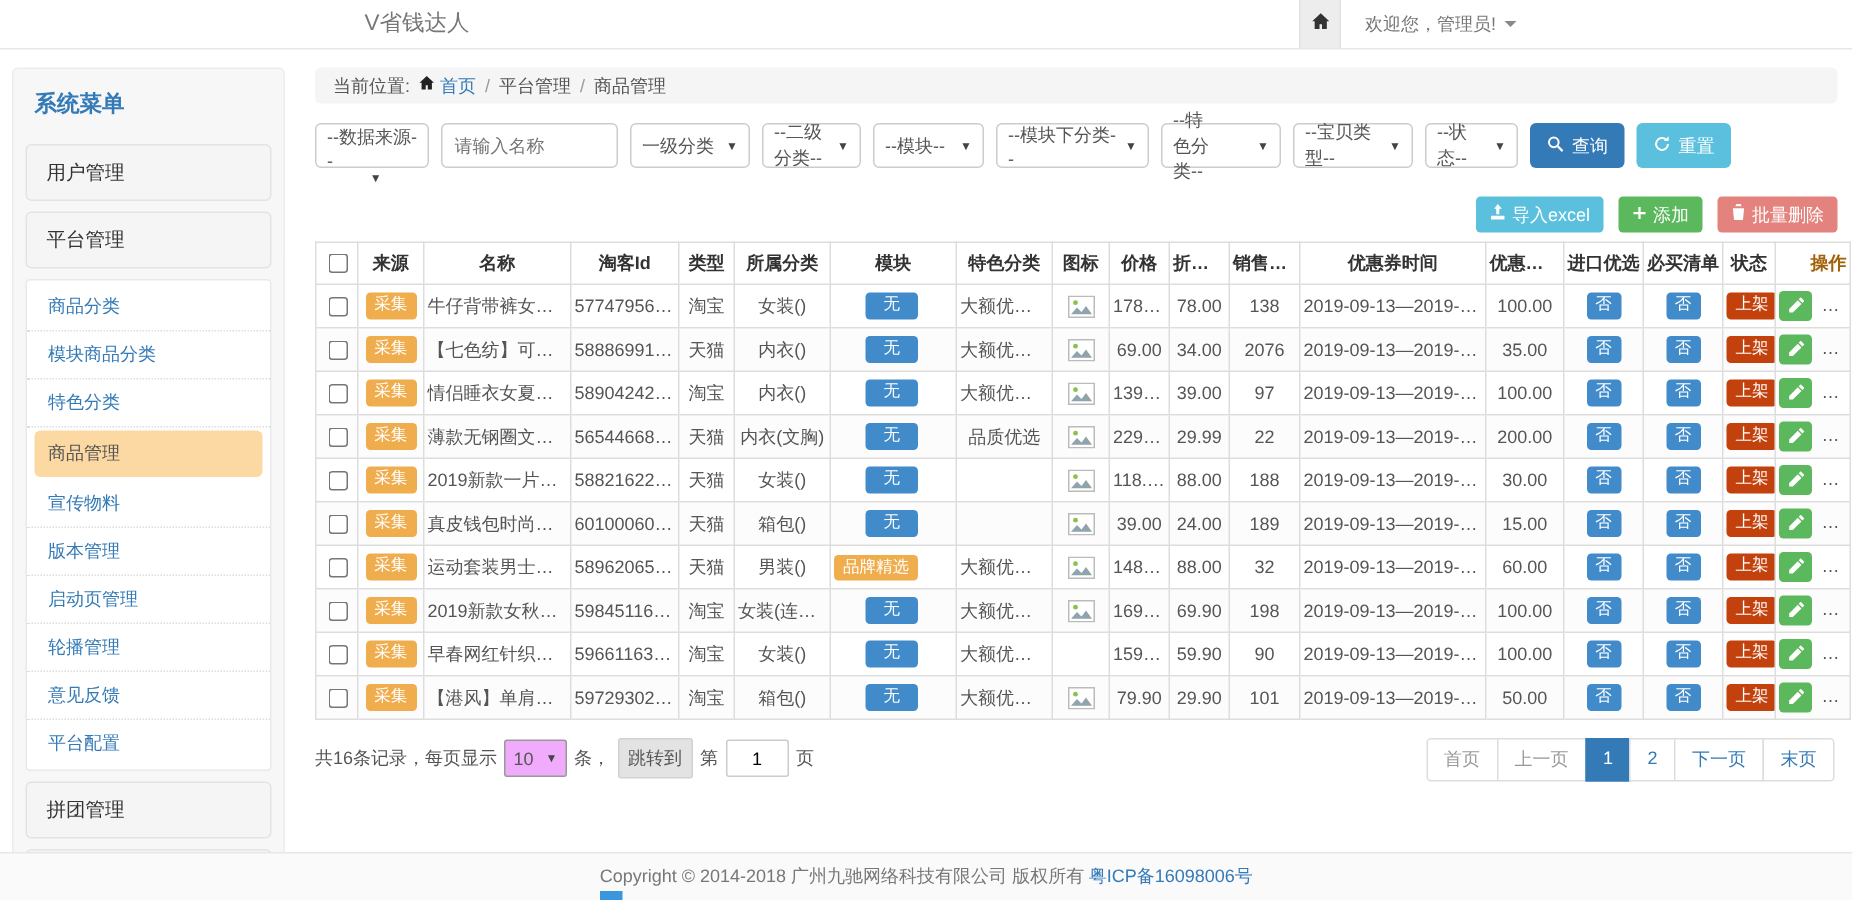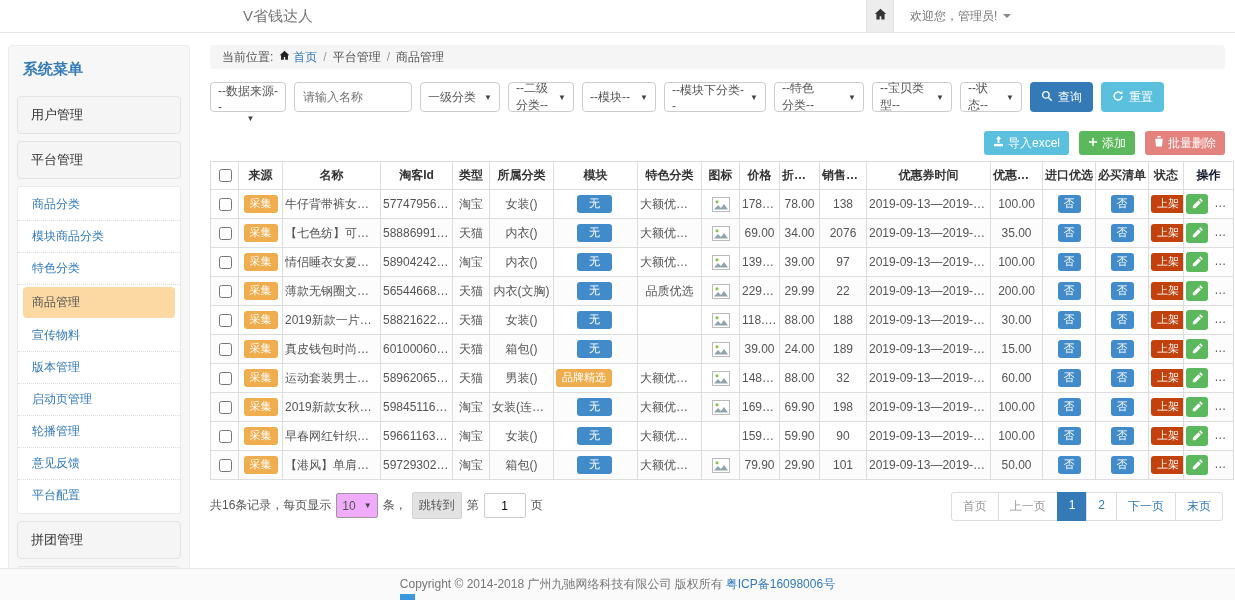--- a/index.html
+++ b/index.html
@@ -48,21 +48,21 @@
   .toolbar { display:flex; justify-content:flex-end; gap:10px; margin-top:19px; }
   .tbtn { height:24px; border:none; border-radius:3px; color:#fff; font-size:12px; padding:0 9px; display:inline-flex; align-items:center; gap:4px; cursor:pointer; font-family:inherit; }
   .tbtn-import { background:#5bc0de; }
   .tbtn-add { background:#5cb85c; }
   .tbtn-del { background:#e4827d; }
 
   
   table { width:100%; border-collapse:collapse; table-layout:fixed; margin-top:6px; font-size:12px; }
   th,td { border:1px solid #ddd; text-align:center; padding:4px 2px; overflow:hidden; white-space:nowrap; text-overflow:ellipsis; height:26px; }
   th { color:#333; font-weight:bold; background:#fff; }
-  th.op-col { color:#0f172a; }
+  th.op-col { color:#a16207;text-align:right; }
   tbody tr:nth-child(even) td { background:#fcfcfc; }
   .badge { display:inline-block; border-radius:3px; color:#fff; font-size:11px; padding:2px 6px; line-height:1.25; }
   .badge-orange { background:#f0ad4e; }
   .badge-blue { background:#428bca; }
   .badge-wide { padding:2px 12px; }
   .badge-green { background:#c2410c; }
   .module-extra { margin-left:2px; color:#555; }
   .op-btn { width:22px; height:20px; border:none; border-radius:3px; display:inline-flex; align-items:center; justify-content:center; cursor:pointer; padding:0; vertical-align:middle; }
   .op-edit { background:#5cb85c; margin-right:3px; }
   .op-del { background:#d9534f; }
@@ -158,21 +158,21 @@
             <span class="arr">▼</span>
           </div><div class="fselect" style="width: 66px;">
             <span>--二级分类--</span>
             <span class="arr">▼</span>
           </div><div class="fselect" style="width: 74px;">
             <span>--模块--</span>
             <span class="arr">▼</span>
           </div><div class="fselect" style="width: 102px;">
             <span>--模块下分类--</span>
             <span class="arr">▼</span>
-          </div><div class="fselect" style="width: 90px; gap: 20px;">
+          </div><div class="fselect" style="width: 80px; gap: 20px;">
             <span>--特色分类--</span>
             <span class="arr">▼</span>
           </div><div class="fselect" style="width: 80px;">
             <span>--宝贝类型--</span>
             <span class="arr">▼</span>
           </div><div class="fselect" style="width: 62px;">
             <span>--状态--</span>
             <span class="arr">▼</span>
           </div></span>
       <button class="btn btn-primary">

